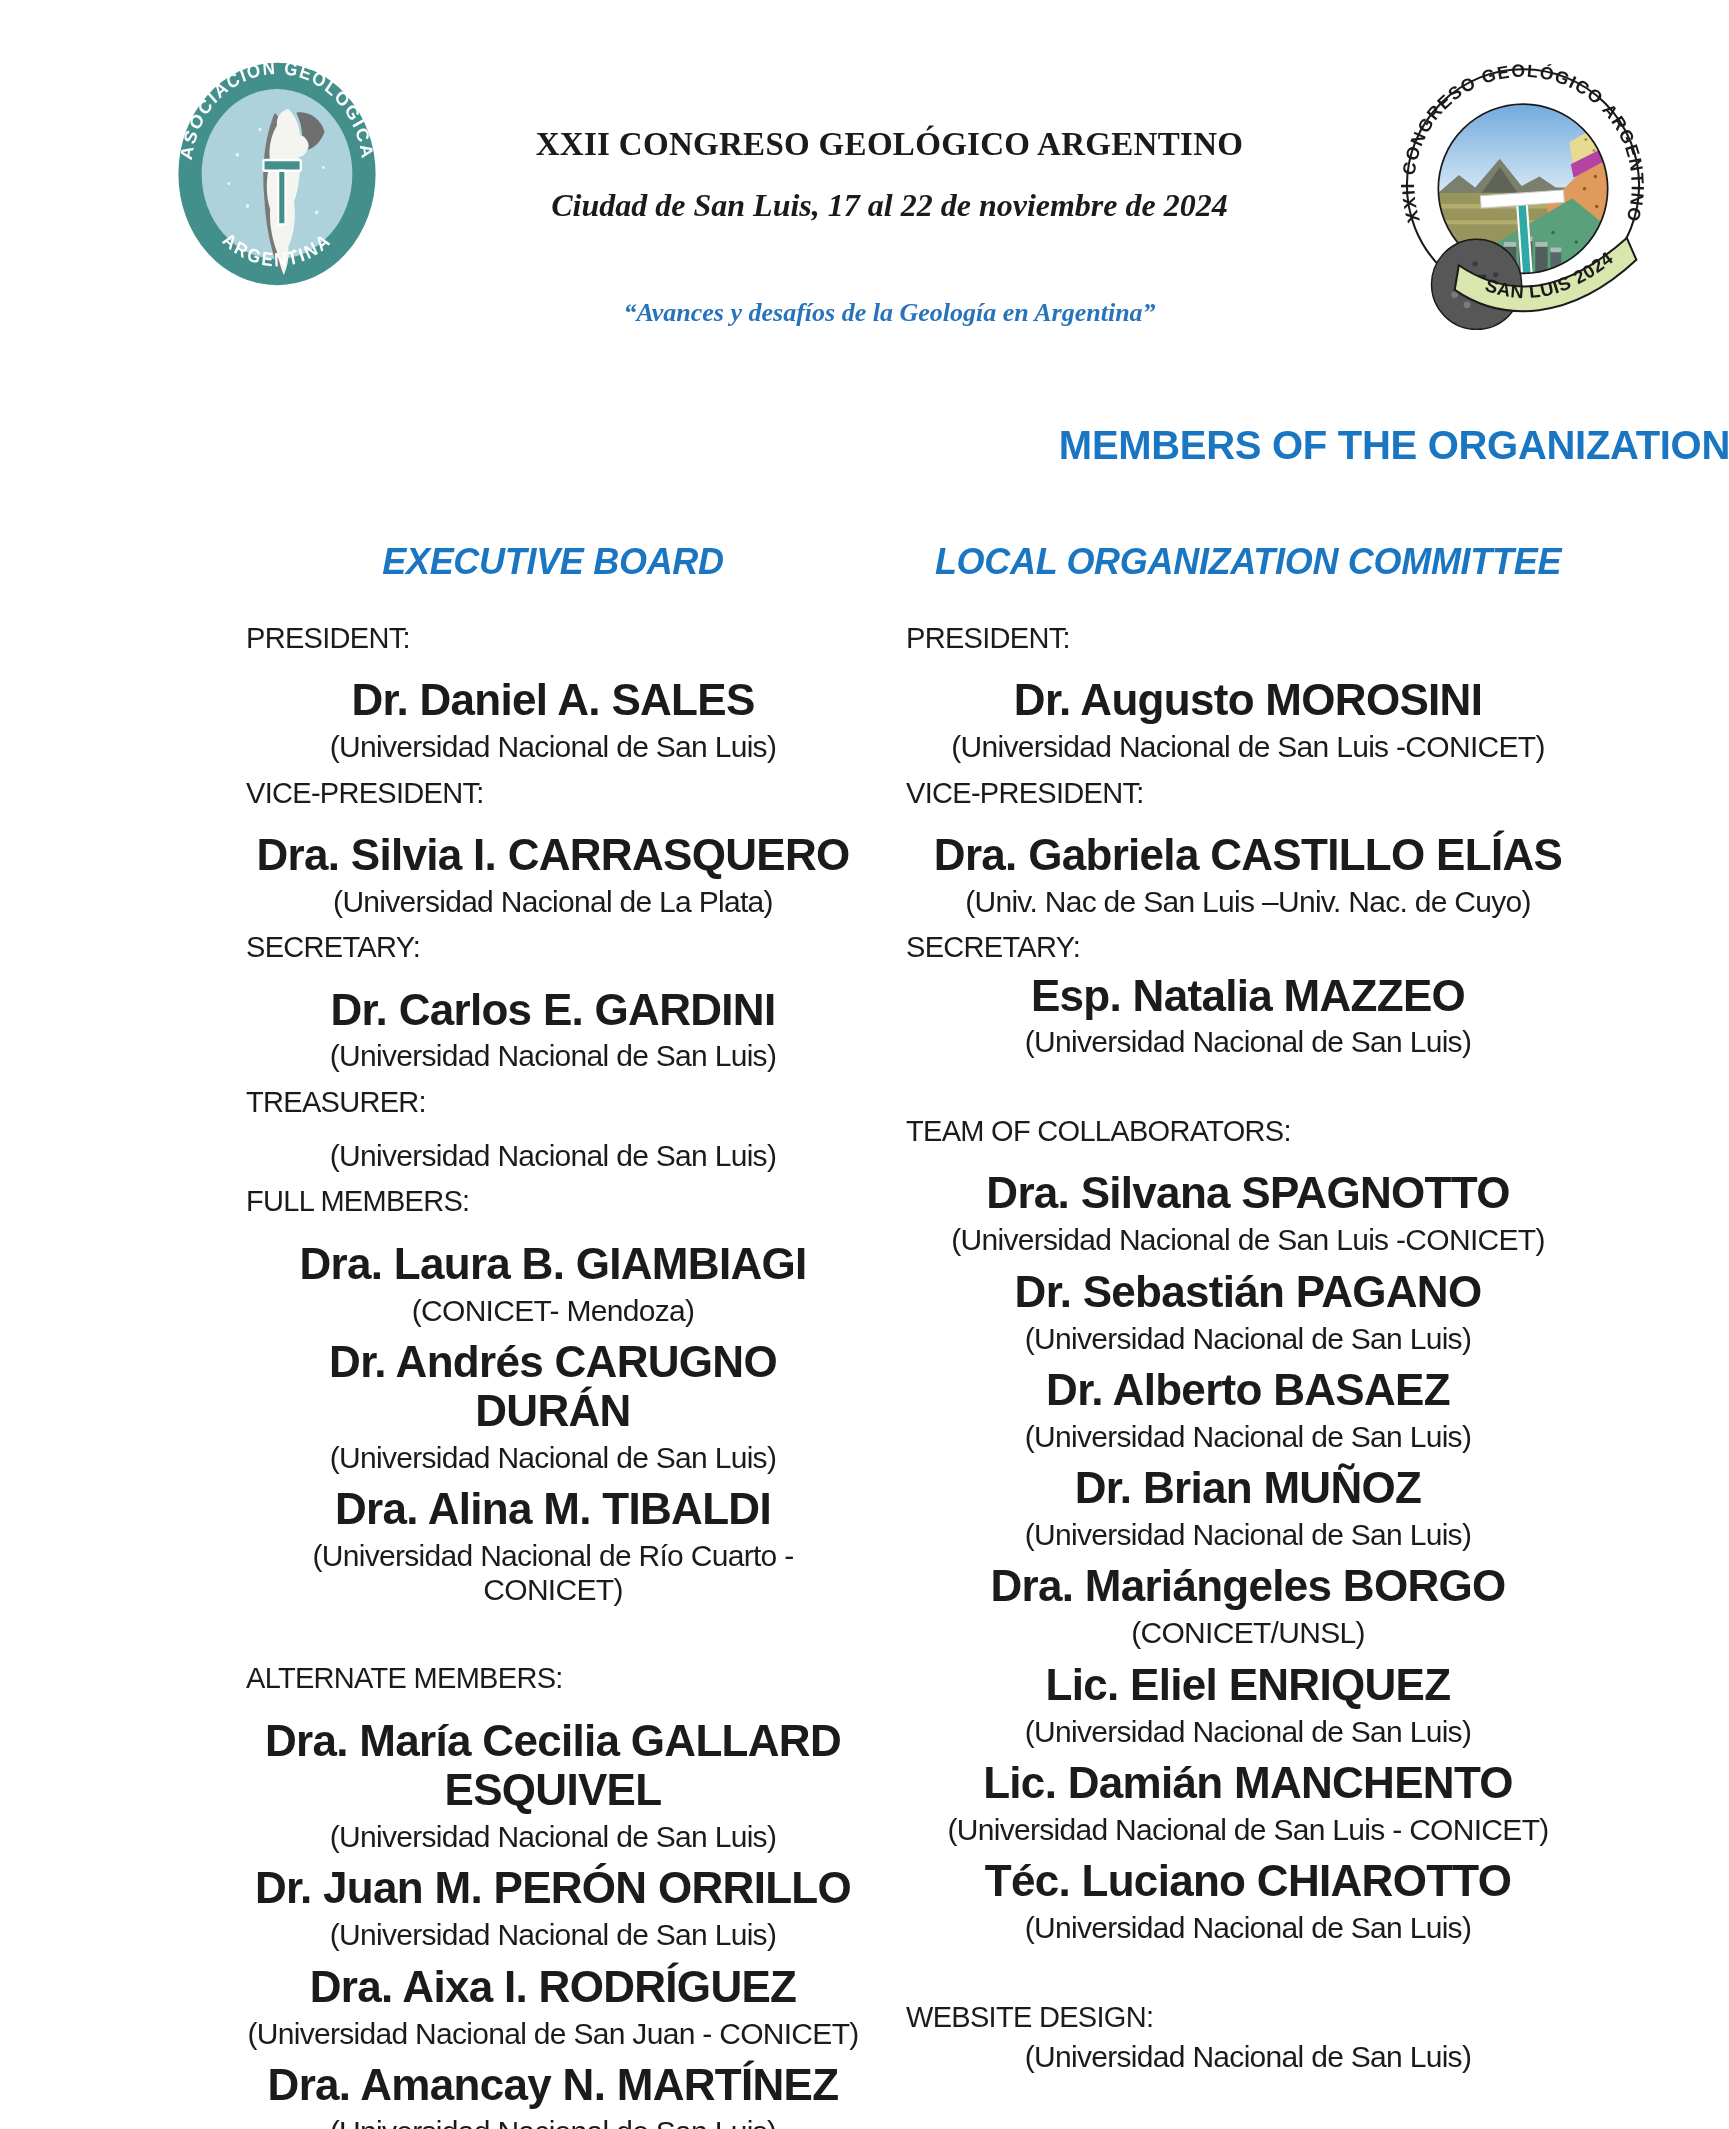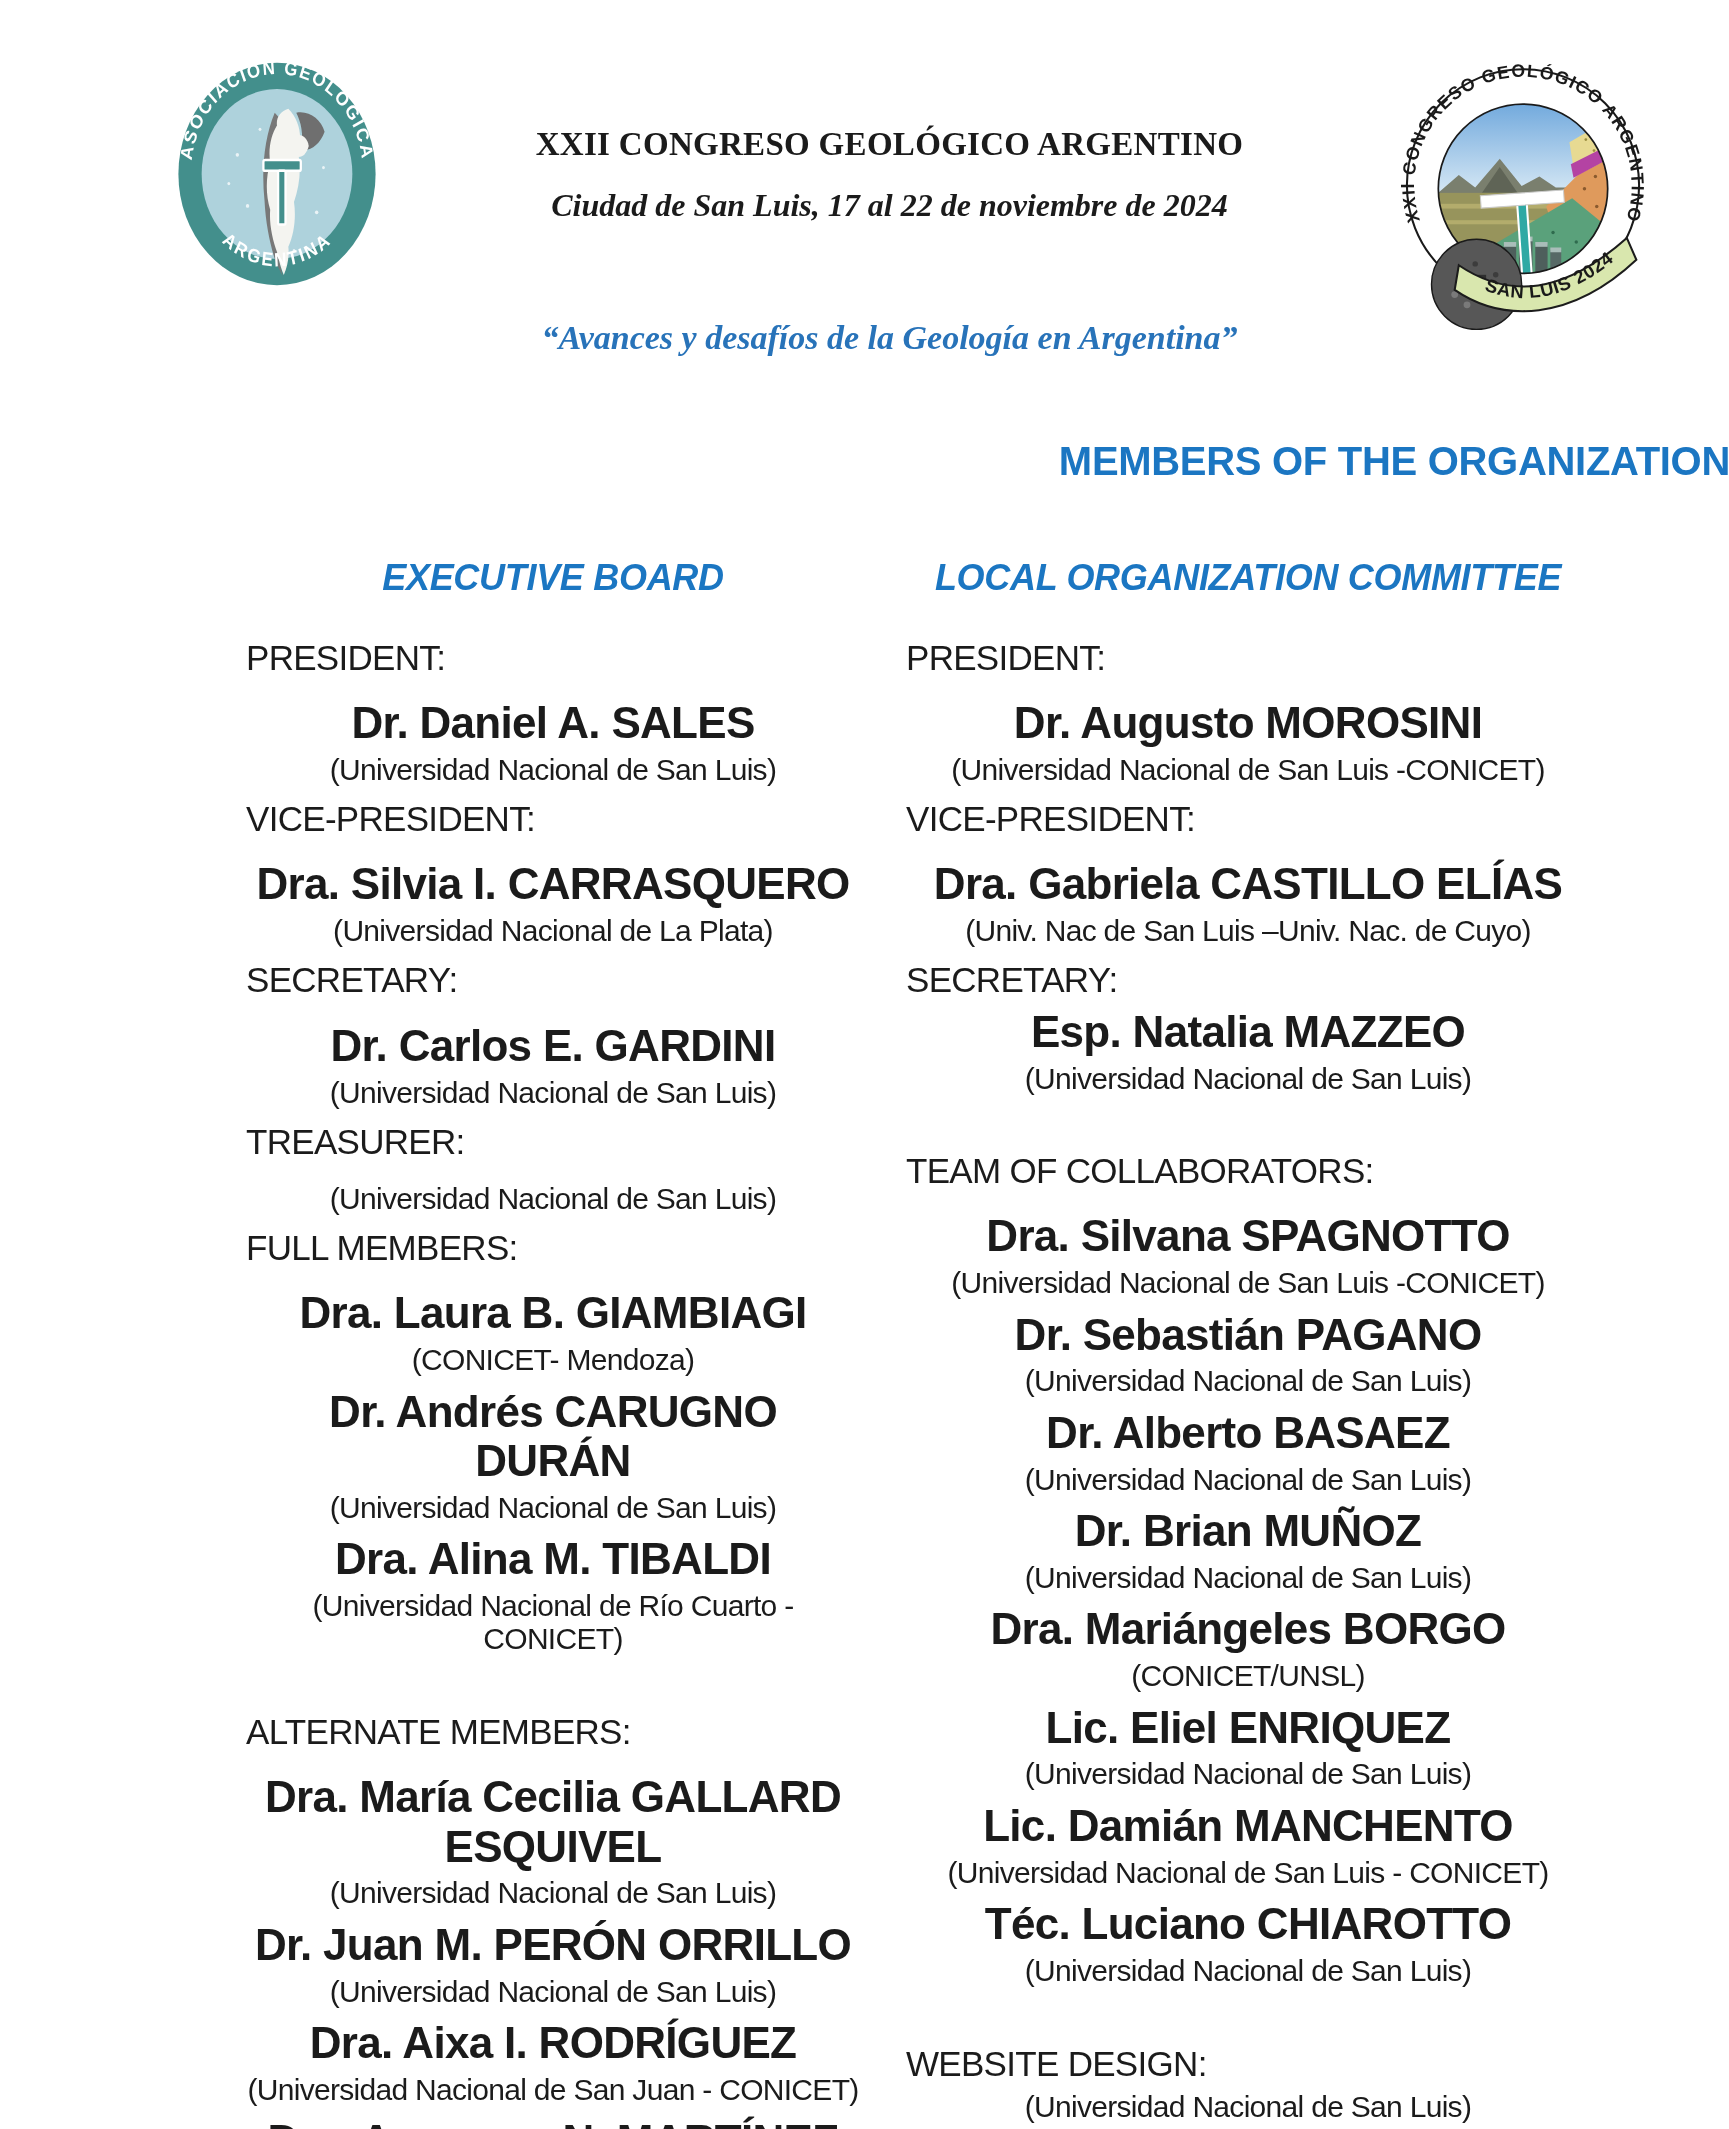--- a/index.html
+++ b/index.html
@@ -30,22 +30,22 @@
     font-weight:bold;
     letter-spacing:0.3px;
   }
   .congress-subtitle{
     margin-top:24px;
     font-size:32px;
     font-weight:bold;
     font-style:italic;
   }
   .congress-quote{
-    margin-top:95px;
-    font-size:34px;
+    margin-top:74px;
+    font-size:26px;
     font-weight:bold;
     font-style:italic;
     color:var(--quote-blue,#2873B9);
   }
   
   .main-heading{
     margin:82px 0 0;
     padding-left:84px;
     text-align:right;
     font-size:40px;
@@ -64,21 +64,21 @@
   .column-heading{
     margin:0 0 39px;
     text-align:center;
     font-size:36px;
     font-weight:bold;
     font-style:italic;
     letter-spacing:-0.3px;
     color:var(--heading-blue,#1B76C2);
   }
   .role-label{
-    font-size:35px;
+    font-size:29px;
     line-height:1.12;
     letter-spacing:-0.7px;
     margin:0 0 21px;
   }
   .section{margin-bottom:12.6px;}
   .section.gap-before{margin-top:56px;}
   .section.tight .role-label{margin-bottom:7px;}
   .member{margin-bottom:9.8px; text-align:center;}
   .member-name{
     font-size:44px;

